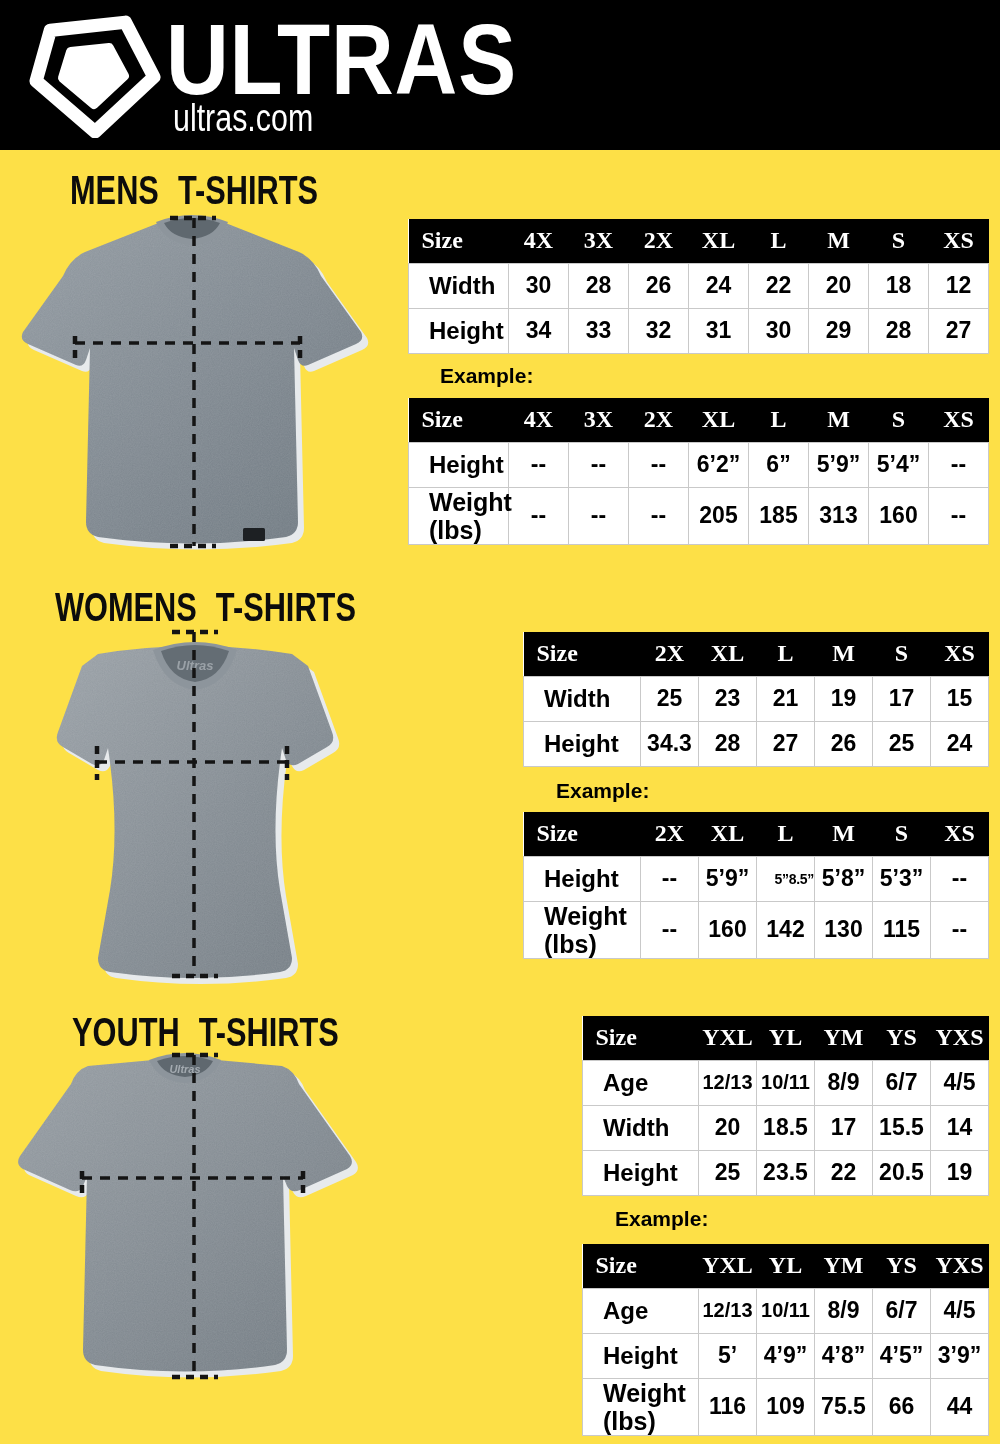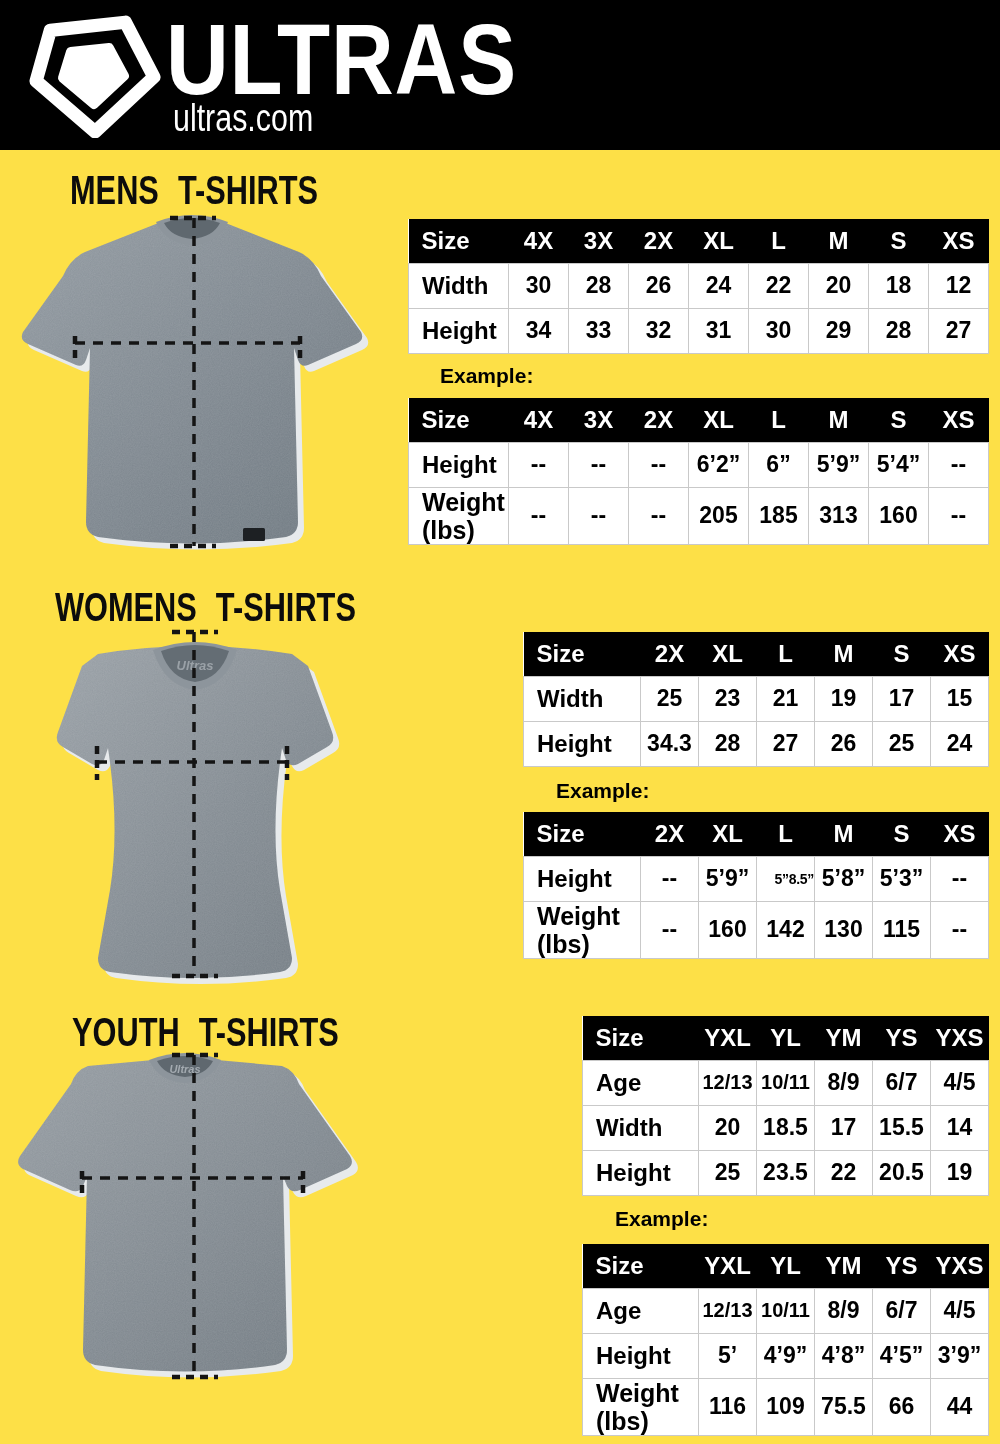--- a/index.html
+++ b/index.html
@@ -26,24 +26,24 @@
 
   
   .shirt { position:absolute; }
   .sh-m { left:8px;  top:212px;  width:380px; height:350px; }
   .sh-w { left:40px; top:628px;  width:310px; height:360px; }
   .sh-y { left:10px; top:1050px; width:360px; height:330px; }
 
   
   table.sz { position:absolute; border-collapse:collapse; table-layout:fixed; background:#fff; }
   table.sz thead th { background:#000; color:#fff; font-weight:bold; font-size:24px;
-                      height:44px; text-align:center; border:0; padding:0; }
+                      height:44px; text-align:center; border:0; padding:0;font-family:Liberation Serif, serif; }
   table.sz thead th:first-child { text-align:left; padding-left:13px; }
   table.sz tbody th, table.sz tbody td { border:1px solid #c9c9c9; font-weight:bold; color:#000; padding:0; }
-  table.sz tbody th { text-align:left; padding-left:13px; font-size:24px; height:45px; }
+  table.sz tbody th { text-align:left; padding-left:20px; font-size:24px; height:45px; }
   table.sz tbody td { text-align:center; font-size:23px; height:45px; }
   table.sz tbody th.small { font-size:25px; line-height:1.12; height:49px; }
   table.sz td.t5 { font-size:20px; }
   table.sz td.t6 { font-size:14px; letter-spacing:-0.3px;text-align:right; }
 
   .tbl-mens   thead th:first-child { width:100px; }
   .tbl-womens thead th:first-child { width:117px; }
   .tbl-youth  thead th:first-child { width:116px; }
 
   .t-m1 { left:408px; top:219px;  width:581px; }

